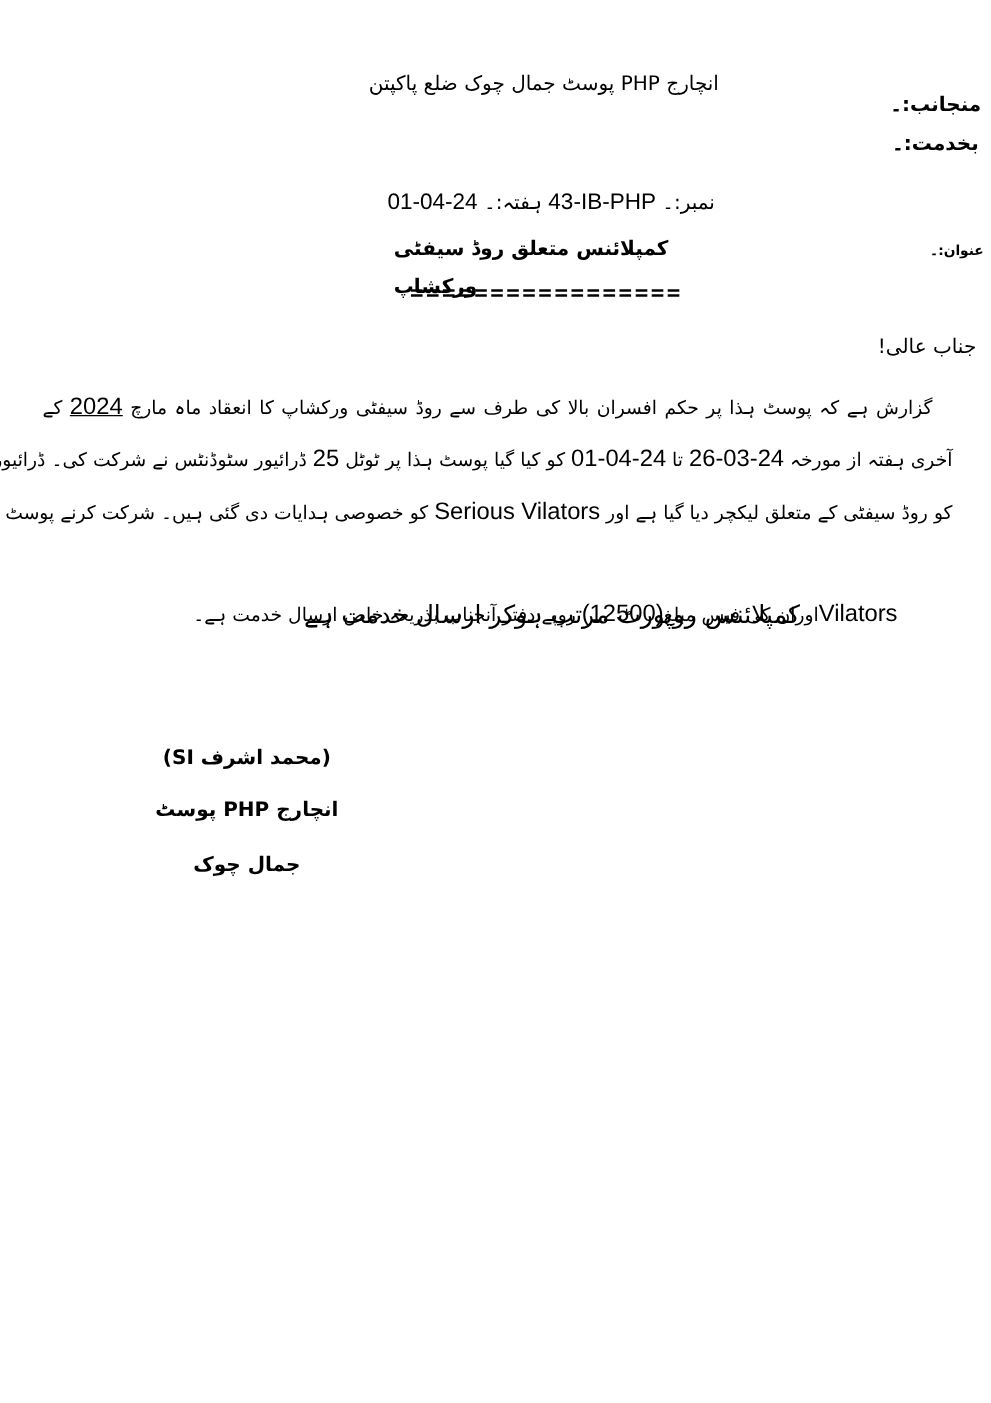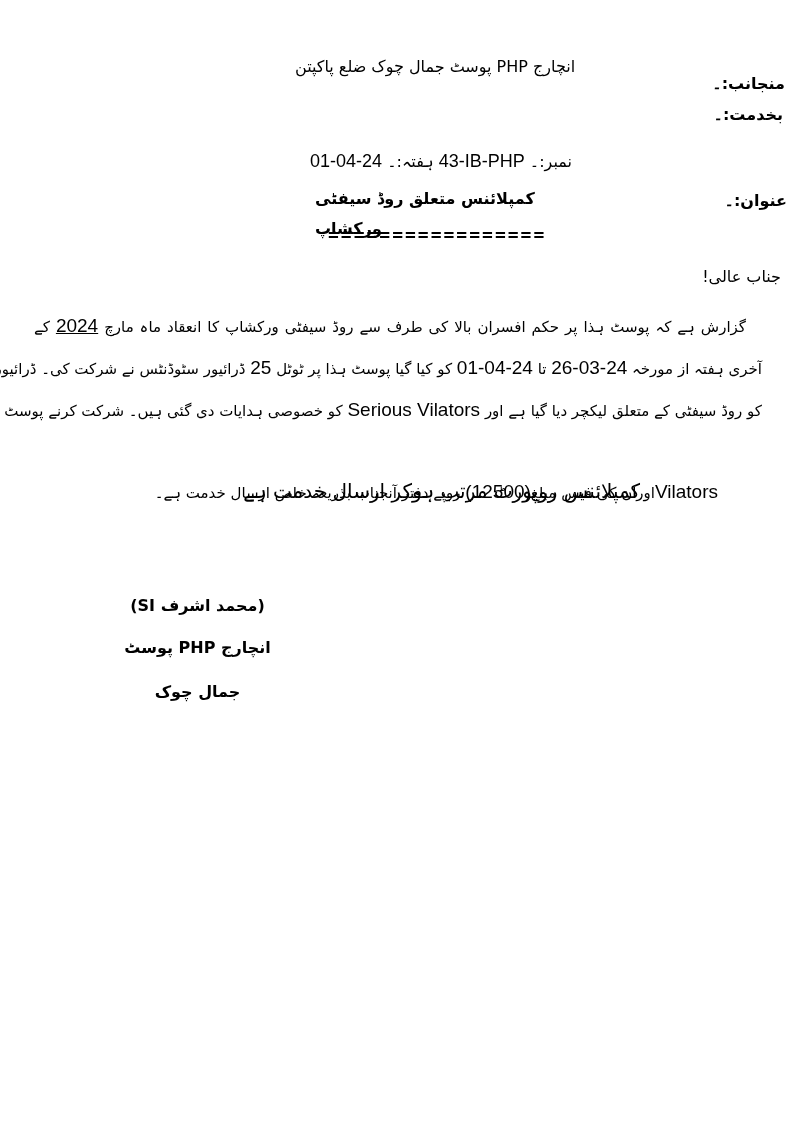--- a/index.html
+++ b/index.html
@@ -36,21 +36,21 @@
 
   <div class="abs u lbl" style="top:100px; right:10px;">بخدمت:۔</div>
 
   <div class="abs u ctr" style="top:146px; left:310px; width:315px;">
     <span>نمبر:۔</span>
     <span class="lat" dir="ltr">43-IB-PHP</span>
     <span>ہفتہ:۔</span>
     <span class="lat" dir="ltr">01-04-24</span>
   </div>
 
-  <div class="abs u lbl" style="top:186px; right:6px; font-size:16px;text-align:center;">عنوان:۔</div>
+  <div class="abs u lbl" style="top:186px; right:6px; font-size:11px;text-align:center;">عنوان:۔</div>
   <div class="abs u ctr bold" style="top:184px; left:315px; width:265px;">کمپلائنس متعلق روڈ سیفٹی ورکشاپ</div>
 
   <div class="abs divider ctr" style="top:224px; left:328px; width:245px;">=================</div>
 
   <div class="abs u ralign" style="top:262px; right:12px;">جناب عالی!</div>
 
   <div class="abs bline just" style="top:304px; padding-right:16px;">
     <span>گزارش ہے کہ پوسٹ ہذا پر حکم افسران بالا کی طرف سے روڈ سیفٹی ورکشاپ کا انعقاد ماہ مارچ </span><span class="latbody und" dir="ltr">2024</span><span> کے</span>
   </div>
 

